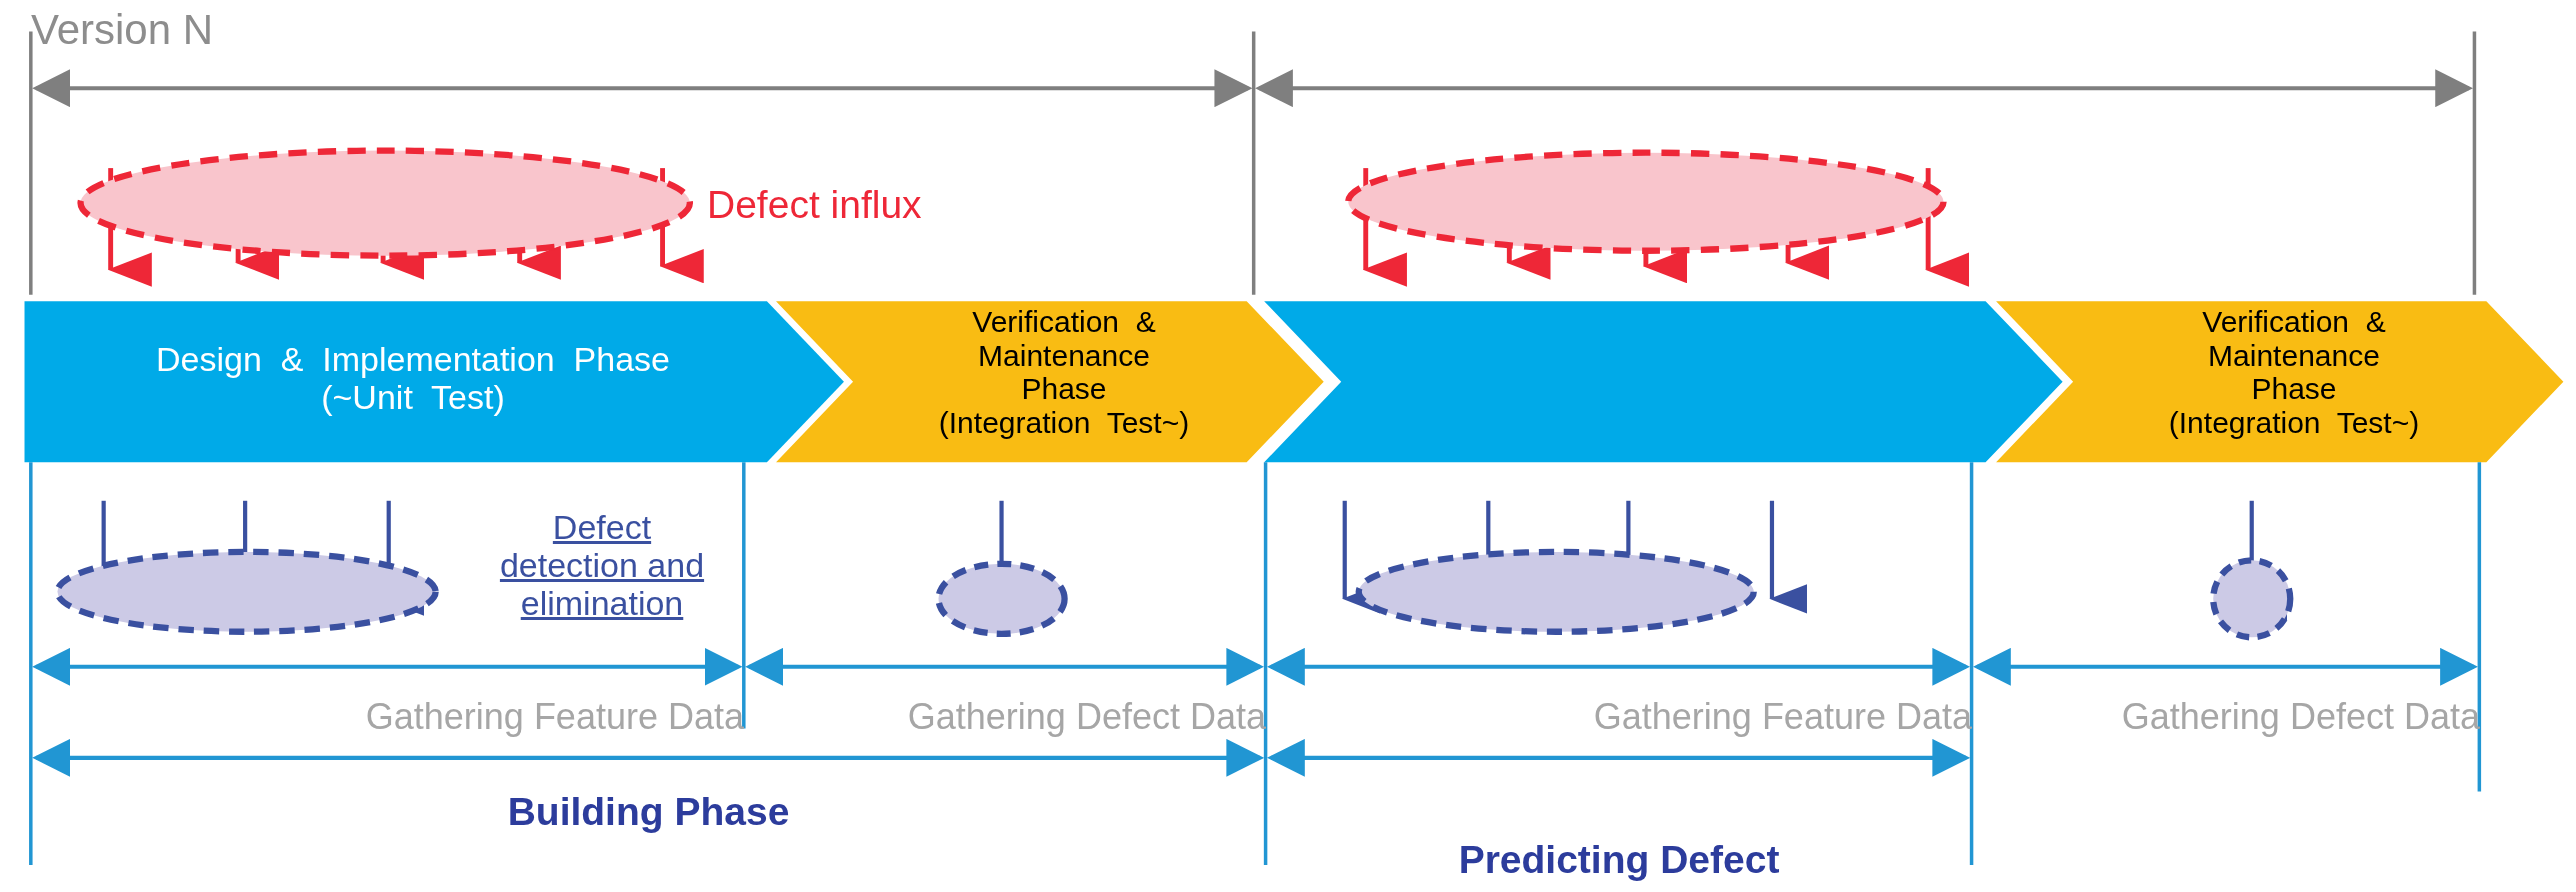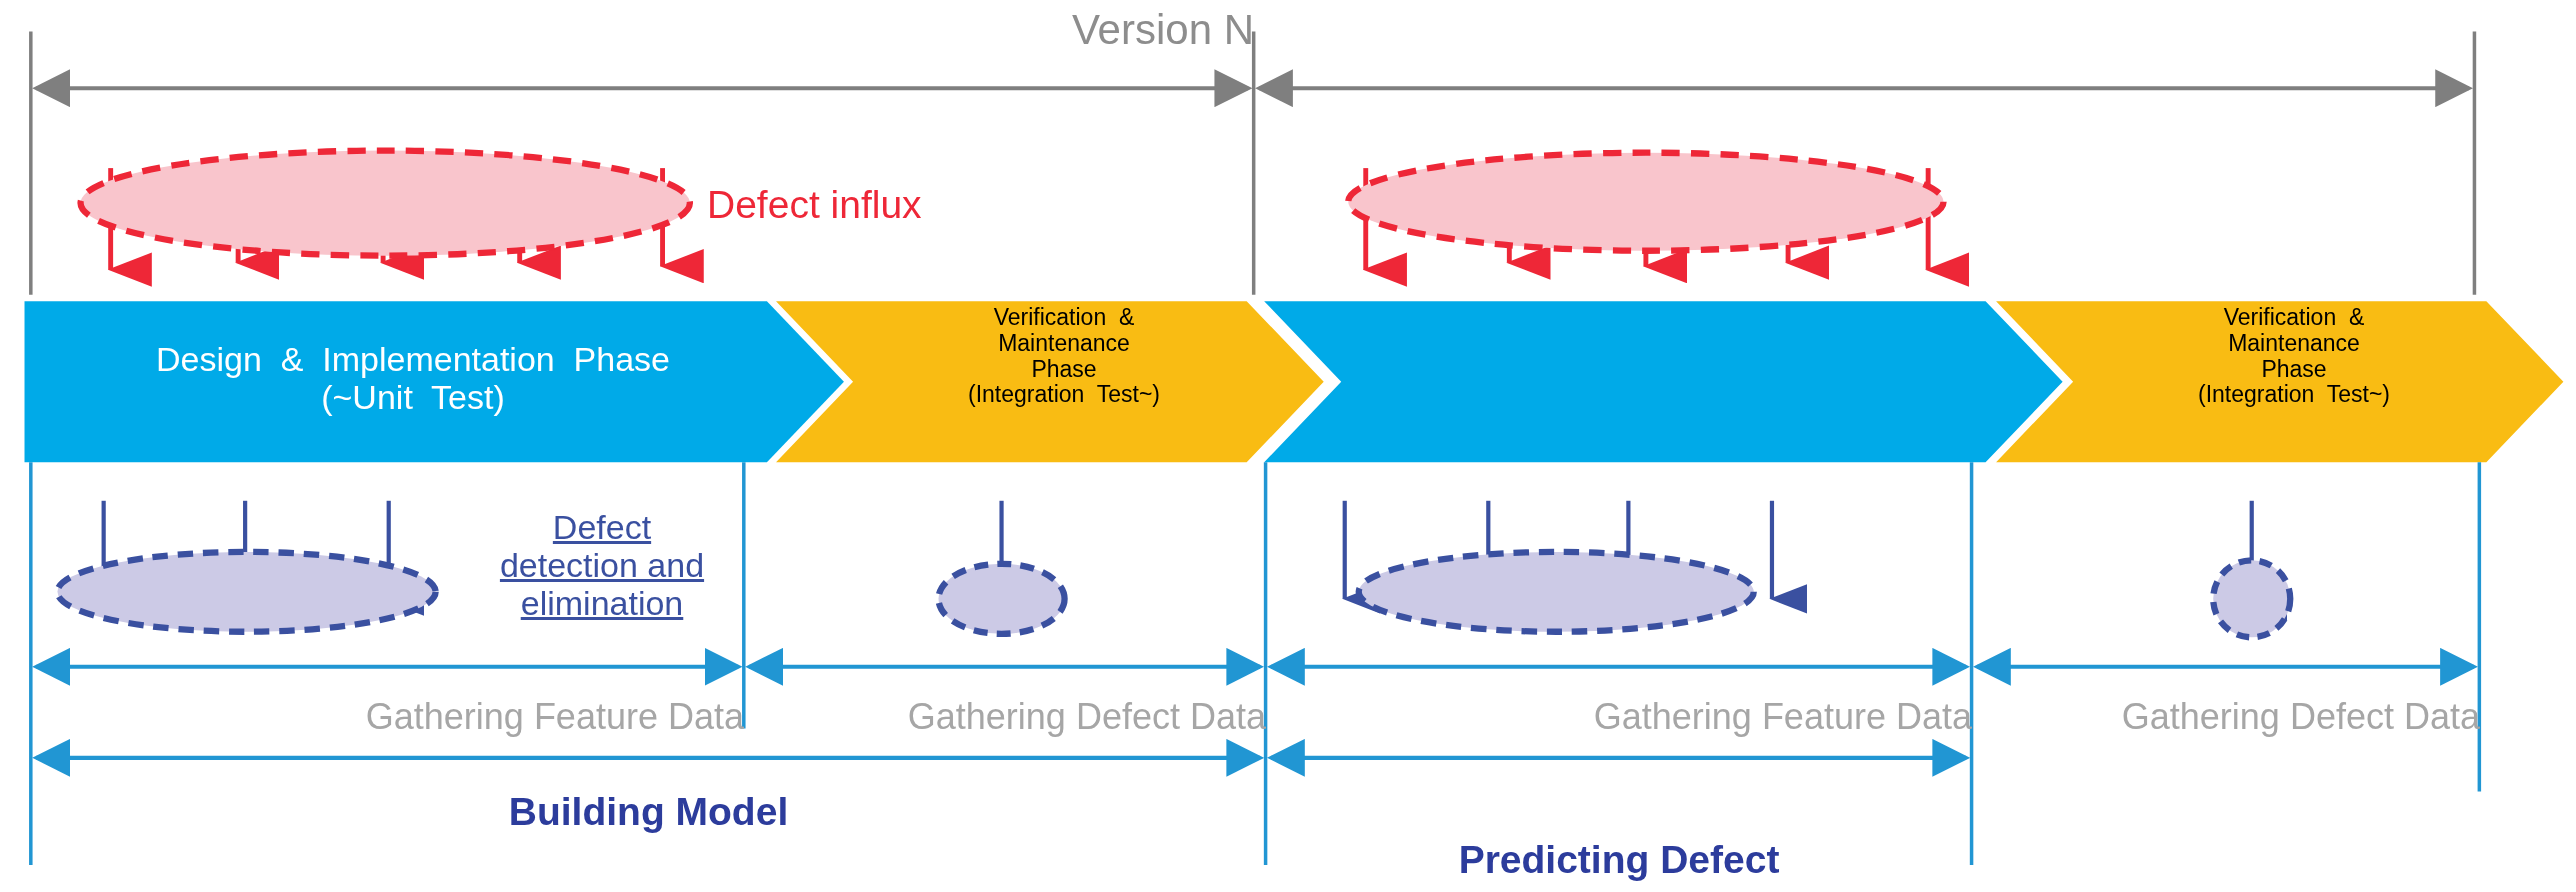--- a/index.html
+++ b/index.html
@@ -25,35 +25,35 @@
     height: 893px;
   }
   .txt {
     position: absolute;
     white-space: pre;
     line-height: 1.12;
   }
   .version-label {
     color: #8d8d8d;
     font-size: 42px;
-    text-align: right;
+    text-align: left;
   }
   .defect-influx-label {
     color: #ee2737;
     font-size: 39px;
   }
   .phase-label-blue {
     color: #ffffff;
     font-size: 34px;
     text-align: center;
     font-weight: 400;
   }
   .phase-label-yellow {
     color: #000000;
-    font-size: 23px;
+    font-size: 30px;
     text-align: center;
     font-weight: 400;
   }
   .detect-label {
     color: #3a50a0;
     font-size: 34px;
     text-align: center;
     text-decoration: underline;
   }
   .gathering-label {
@@ -189,17 +189,17 @@
 
   <div class="txt detect-label" style="left:483px; top:508px; width:238px;">Defect
 detection and
 elimination</div>
 
   <div class="txt gathering-label" style="left:31px; top:697px; width:713px;">Gathering Feature Data</div>
   <div class="txt gathering-label" style="left:744px; top:697px; width:522px;">Gathering Defect Data</div>
   <div class="txt gathering-label" style="left:1266px; top:697px; width:706px;">Gathering Feature Data</div>
   <div class="txt gathering-label" style="left:1972px; top:697px; width:508px;">Gathering Defect Data</div>
 
-  <div class="txt summary-label" style="left:31px; top:790px; width:1235px;">Building Model</div>
+  <div class="txt summary-label" style="left:31px; top:790px; width:1235px;">Building Phase</div>
   <div class="txt summary-label" style="left:1266px; top:838px; width:706px;">Predicting Defect</div>
 
 </div>
 
 
 </body></html>

